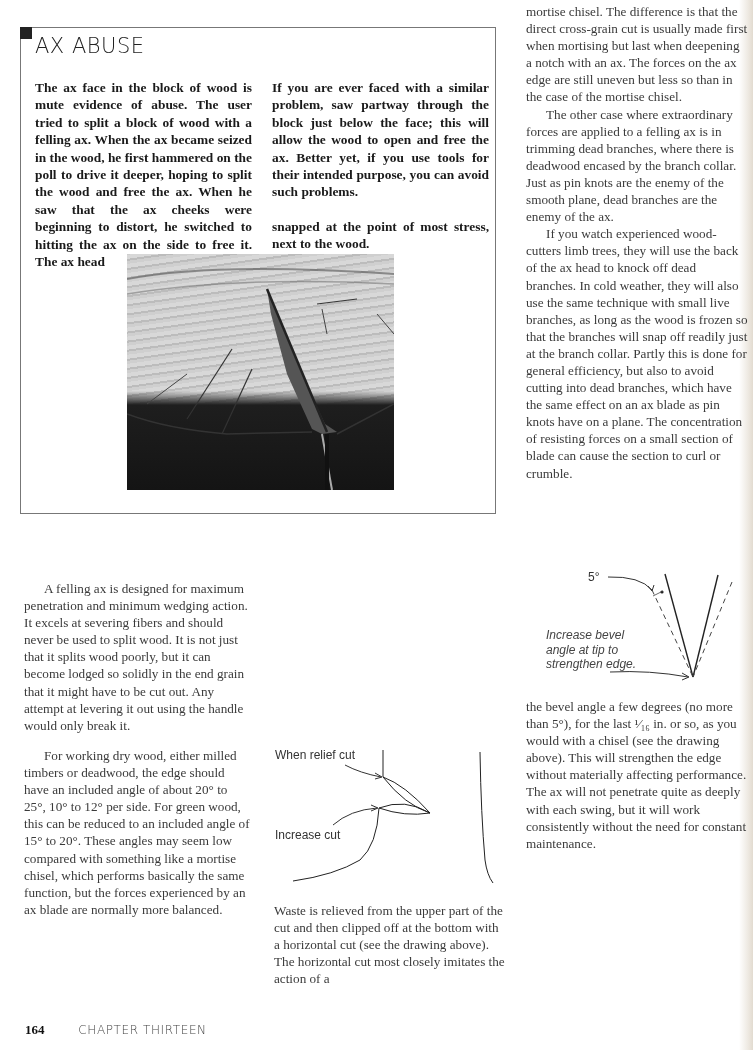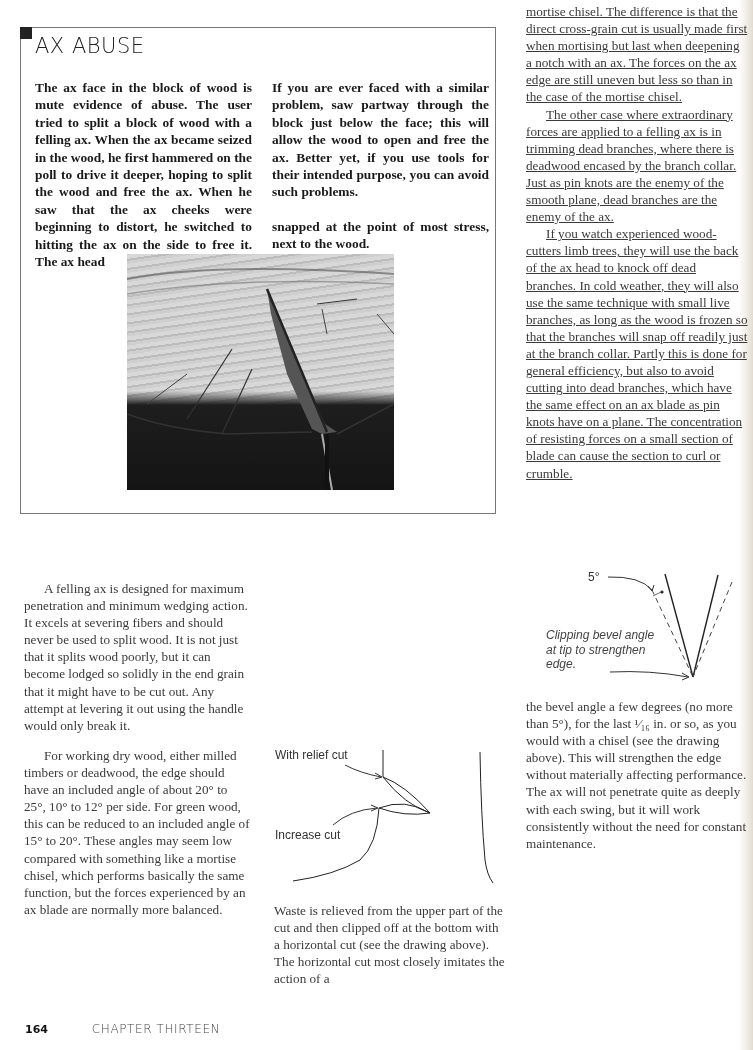--- a/index.html
+++ b/index.html
@@ -49,35 +49,35 @@
   
   .col {
     position: absolute; font-size: 13.2px; line-height: 17.1px; color: #3a3a3a;
   }
   .col p { margin: 0; }
   .col p.ind { text-indent: 20px; }
   .col1 { left: 24px; top: 580px; width: 226px; }
   .col1b { left: 24px; top: 747px; width: 226px; }
   .col2 { left: 274px; top: 580px; width: 232px; }
   .col2b { left: 274px; top: 902px; width: 232px; }
-  .col3a { left: 526px; top: 3px; width: 222px; text-decoration: underline; }
+  .col3a { left: 526px; top: 3px; width: 222px; }
   .col3b { left: 526px; top: 698px; width: 222px; }
 
   .fig-label {
     position: absolute; font-family: "Liberation Sans", "DejaVu Sans", sans-serif;
     font-size: 12px; color: #333;
   }
   .fig-label.it { font-style: italic; font-size: 12px; line-height: 14.5px; color: #444; }
   .svgfig { position: absolute; }
 
   .footer {
     position: absolute; left: 25px; top: 1022px;
     font-family: "DejaVu Sans", "Liberation Sans", sans-serif; font-size: 12px;
   }
-  .footer .num { font-weight: bold; color: #111; margin-right: 24px; font-size: 11px; }
+  .footer .num { font-weight: bold; color: #111; margin-right: 14px; font-size: 13px; font-family: Liberation Serif, serif; }
   .footer .ch { font-weight: 300; color: #444; letter-spacing: 0.6px; margin-left: 16px; }
 </style>
 </head>
 <body>
 
 <div class="gutter"></div>
 
 <div class="sidebar">
   <div class="corner"></div>
   <h1>AX ABUSE</h1>
@@ -125,21 +125,21 @@
   <circle cx="142" cy="32" r="1.6" fill="#222"></circle>
   <line x1="145" y1="14" x2="173" y2="117" stroke="#222" stroke-width="1.4"></line>
   <line x1="198" y1="15" x2="173" y2="117" stroke="#222" stroke-width="1.4"></line>
   <line x1="132" y1="30" x2="173" y2="117" stroke="#444" stroke-width="1" stroke-dasharray="5,4"></line>
   <line x1="212" y1="22" x2="173" y2="117" stroke="#444" stroke-width="1" stroke-dasharray="5,4"></line>
   <line x1="133" y1="36" x2="143" y2="31" stroke="#444" stroke-width="0.8"></line>
   <path d="M90 112 Q130 110 168 117" stroke="#333" stroke-width="1" fill="none"></path>
   <path d="M162 113 L169 117 L162 120" stroke="#333" stroke-width="1" fill="none"></path>
 </svg>
 <div class="fig-label" style="left:588px; top:570px;">5°</div>
-<div class="fig-label it" style="left:546px; top:628px; width:110px;">Clipping bevel angle at tip to strengthen edge.</div>
+<div class="fig-label it" style="left:546px; top:628px; width:110px;">Increase bevel angle at tip to strengthen edge.</div>
 
 <div class="col col3b">
   <p>the bevel angle a few degrees (no more than 5°), for the last ¹⁄₁₆ in. or so, as you would with a chisel (see the drawing above). This will strengthen the edge without materially affecting performance. The ax will not penetrate quite as deeply with each swing, but it will work consistently without the need for constant maintenance.</p>
 </div>
 
 <div class="col col1">
   <p class="ind">A felling ax is designed for maximum penetration and minimum wedging action. It excels at severing fibers and should never be used to split wood. It is not just that it splits wood poorly, but it can become lodged so solidly in the end grain that it might have to be cut out. Any attempt at levering it out using the handle would only break it.</p>
 </div>
 <div class="col col1b">
   <p class="ind">For working dry wood, either milled timbers or deadwood, the edge should have an included angle of about 20° to 25°, 10° to 12° per side. For green wood, this can be reduced to an included angle of 15° to 20°. These angles may seem low compared with something like a mortise chisel, which performs basically the same function, but the forces experienced by an ax blade are normally more balanced.</p>
@@ -152,21 +152,21 @@
   <line x1="118" y1="15" x2="118" y2="42" stroke="#222" stroke-width="1"></line>
   <path d="M118 42 Q140 50 165 78 Q140 70 118 42 Z" fill="none" stroke="#222" stroke-width="1"></path>
   <path d="M114 73 Q140 63 165 78 Q140 82 114 73 Z" fill="none" stroke="#222" stroke-width="1"></path>
   <path d="M114 73 Q112 110 95 125 Q70 140 28 146" stroke="#222" stroke-width="1" fill="none"></path>
   <path d="M80 30 Q95 38 116 42" stroke="#333" stroke-width="1" fill="none"></path>
   <path d="M110 38 L117 42 L110 44" stroke="#333" stroke-width="1" fill="none"></path>
   <path d="M68 90 Q85 75 112 73" stroke="#333" stroke-width="1" fill="none"></path>
   <path d="M106 70 L113 73 L106 76" stroke="#333" stroke-width="1" fill="none"></path>
   <path d="M215 17 Q216 80 220 125 Q222 140 228 148" stroke="#222" stroke-width="1" fill="none"></path>
 </svg>
-<div class="fig-label" style="left:275px; top:748px;">With relief cut</div>
+<div class="fig-label" style="left:275px; top:748px;">When relief cut</div>
 <div class="fig-label" style="left:275px; top:828px;">Increase cut</div>
 
 <div class="col col2b">
   <p>Waste is relieved from the upper part of the cut and then clipped off at the bottom with a horizontal cut (see the drawing above). The horizontal cut most closely imitates the action of a</p>
 </div>
 
 <div class="footer">
   <span class="num">164</span>
   <span class="ch">CHAPTER THIRTEEN</span>
 </div>

